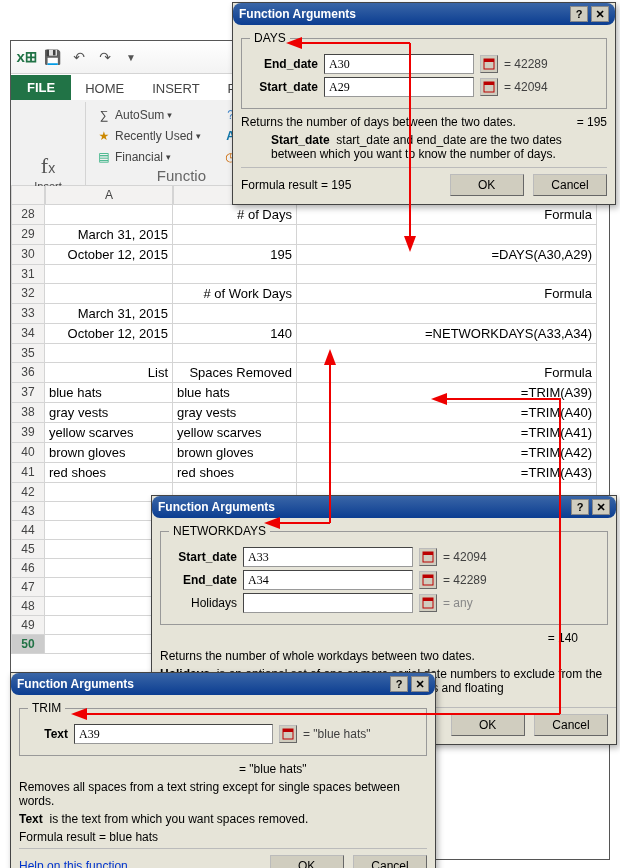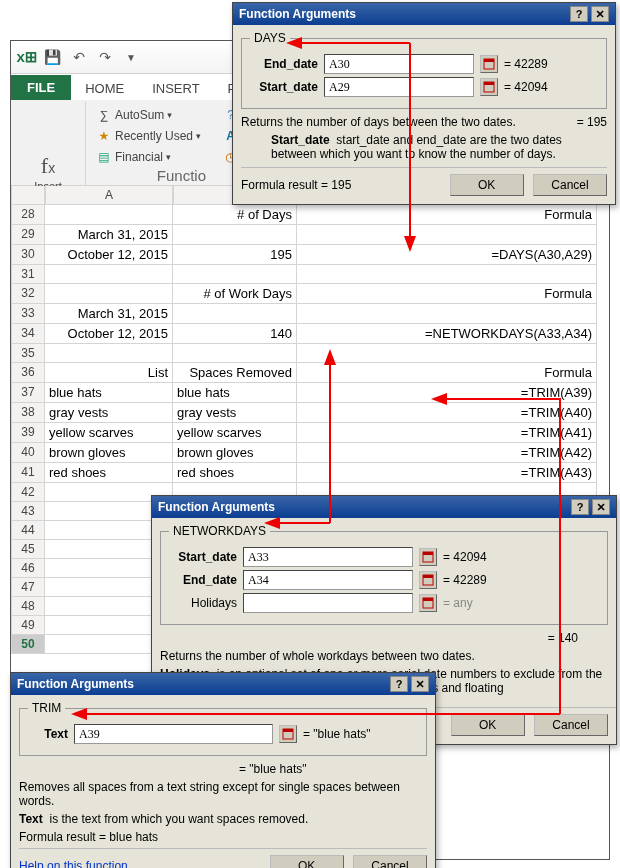--- a/index.html
+++ b/index.html
@@ -167,20 +167,21 @@
     box-shadow: 2px 3px 6px rgba(0,0,0,0.3);
   }
   .dlg-title {
     background: linear-gradient(#3a66a7, #0b3d91);
     color: #fff;
     font-weight: bold;
     padding: 3px 6px;
     display: flex;
     align-items: center;
     justify-content: space-between;
+    border-radius: 8px;
   }
   .dlg-btns {
     display: flex;
     gap: 3px;
   }
   .dlg-x, .dlg-q {
     width: 18px;
     height: 16px;
     background: #d0cdbf;
     border: 1px solid #888;
@@ -229,21 +230,21 @@
     width: 18px;
     height: 18px;
     border: 1px outset #bbb;
     background: #d0cdbf;
     display: inline-flex;
     align-items: center;
     justify-content: center;
   }
   .arg-eq {
     font-size: 12px;
-    color: #000000;
+    color: #404040;
   }
   .desc {
     font-size: 12px;
     margin: 4px 0;
   }
   .desc b { font-weight: bold; }
   .dlg-footer {
     text-align: right;
     padding: 6px 8px 8px 8px;
     border-top: 1px solid #bbb;

